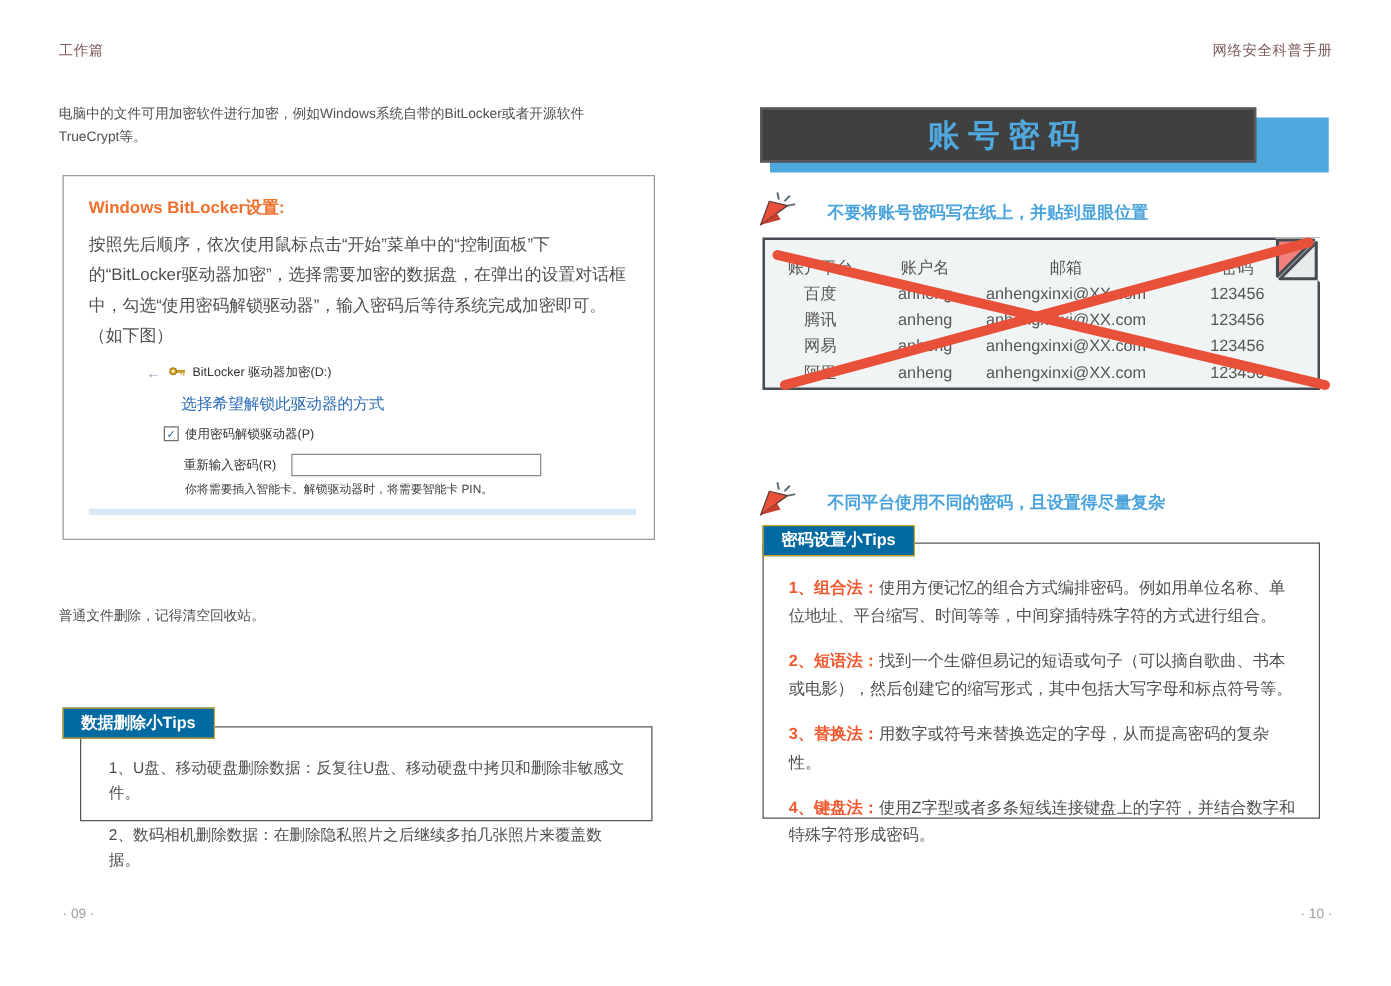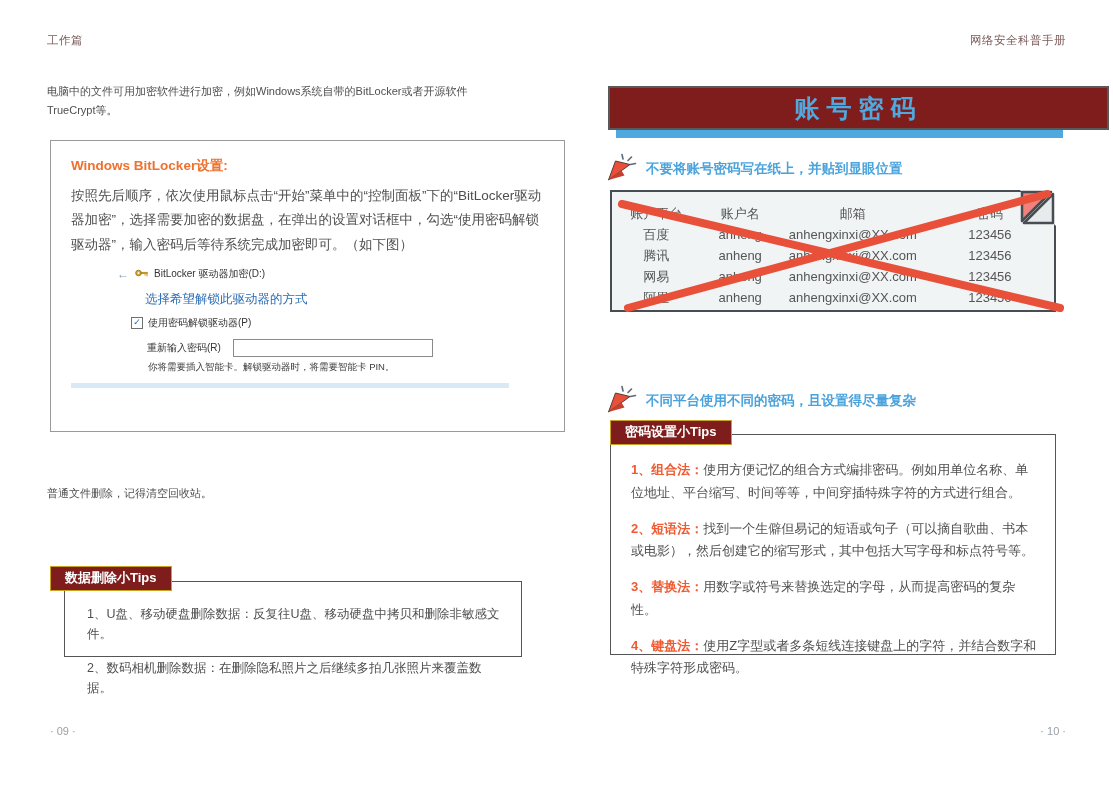--- a/index.html
+++ b/index.html
@@ -8,57 +8,57 @@
     font-family:"Liberation Sans","DejaVu Sans",sans-serif;color:#4f4f4f;
     overflow:hidden;
   }
   .abs{position:absolute;}
   .runhead{font-size:11.5px;color:#7d5b5b;letter-spacing:.5px;}
   .body-text{font-size:11px;line-height:1.7;color:#4f4f4f;}
   .footer{font-size:11px;color:#9aa0a6;}
 
   
   .bl-box{
-    left:50px;top:140px;width:515px;height:292px;background:#fff;
+    left:50px;top:140px;width:474px;height:292px;background:#fff;
     border:1px solid #9a9a9a;box-sizing:border-box;padding:16px 20px;
   }
   .bl-title{color:#f0702e;font-weight:bold;font-size:13.5px;}
   .bl-body{margin-top:9px;font-size:13.5px;line-height:1.8;color:#4f4f4f;}
 
   .win-dialog{margin:10px 0 0 46px;width:376px;position:relative;font-size:10px;color:#333;}
   .win-titlerow{display:flex;align-items:center;gap:6px;}
   .win-back{color:#7f9db9;font-size:12px;}
   .win-apptitle{font-size:10px;color:#333;}
   .win-h{color:#2b6cb5;font-size:12.5px;margin:10px 0 8px 28px;}
   .cb-row{display:flex;align-items:center;gap:5px;margin-left:14px;margin-top:6px;}
   .cb{width:10px;height:10px;border:1px solid #707070;background:#fff;display:inline-flex;
       align-items:center;justify-content:center;font-size:9px;color:#1f6fb5;line-height:1;}
   .hint{margin:4px 0 0 31px;font-size:9.5px;color:#3c3c3c;}
   .inp-row{display:flex;align-items:center;margin:9px 0 0 30px;}
   .inp-label{width:80px;text-align:left;font-size:10px;color:#333;}
   .win-input{width:198px;height:16px;border:1px solid #8a8a8a;background:#fff;margin-left:6px;}
   .win-bottombar{position:absolute;left:-46px;right:-16px;bottom:-14px;height:5px;background:#d9eaf6;}
 
   .tips-tag{
-    display:inline-block;background:#7f1d1d;border:1px solid #caa21f;color:#fff;
+    display:inline-block;background:#0369a1;border:1px solid #caa21f;color:#fff;
     font-weight:bold;font-size:13px;padding:2px 14px 3px 14px;z-index:3;
   }
   .tips-box{background:#fff;border:1.5px solid #555;box-sizing:border-box;z-index:1;}
   .tips-item{font-size:12.5px;color:#4f4f4f;line-height:1.6;margin:0 0 14px 0;}
 
   
   .banner-wrap{left:608px;top:86px;width:447px;height:44px;}
   .banner-shadow{position:absolute;left:8px;top:8px;width:447px;height:44px;background:#4fa8de;}
   .banner-face{
-    position:absolute;left:0;top:0;width:501px;height:44px;background:#7f1d1d;
+    position:absolute;left:0;top:0;width:397px;height:44px;background:#404040;
     border:2px solid #58595b;box-sizing:border-box;display:flex;align-items:center;justify-content:center;
   }
   .banner-text{color:#4fa8de;font-size:25px;font-weight:bold;letter-spacing:7px;}
 
-  .warn-row{display:flex;align-items:center;gap:8px;}
+  .warn-row{display:flex;align-items:center;gap:24px;}
   .warn-text{color:#4aa3dc;font-size:13.5px;font-weight:bold;}
 
   .pw-card{
     left:610px;top:190px;width:446px;height:122px;background:#f1f4f5;
     border:2px solid #474d52;box-sizing:border-box;
   }
   .fold{position:absolute;top:-2px;right:-2px;}
   .xmark{position:absolute;left:-10px;top:-12px;pointer-events:none;}
   .pw-table{width:100%;border-collapse:collapse;margin-top:11px;font-size:13px;color:#555;}
   .pw-table td,.pw-table th{padding:1px 0;height:19px;text-align:center;font-weight:normal;}

